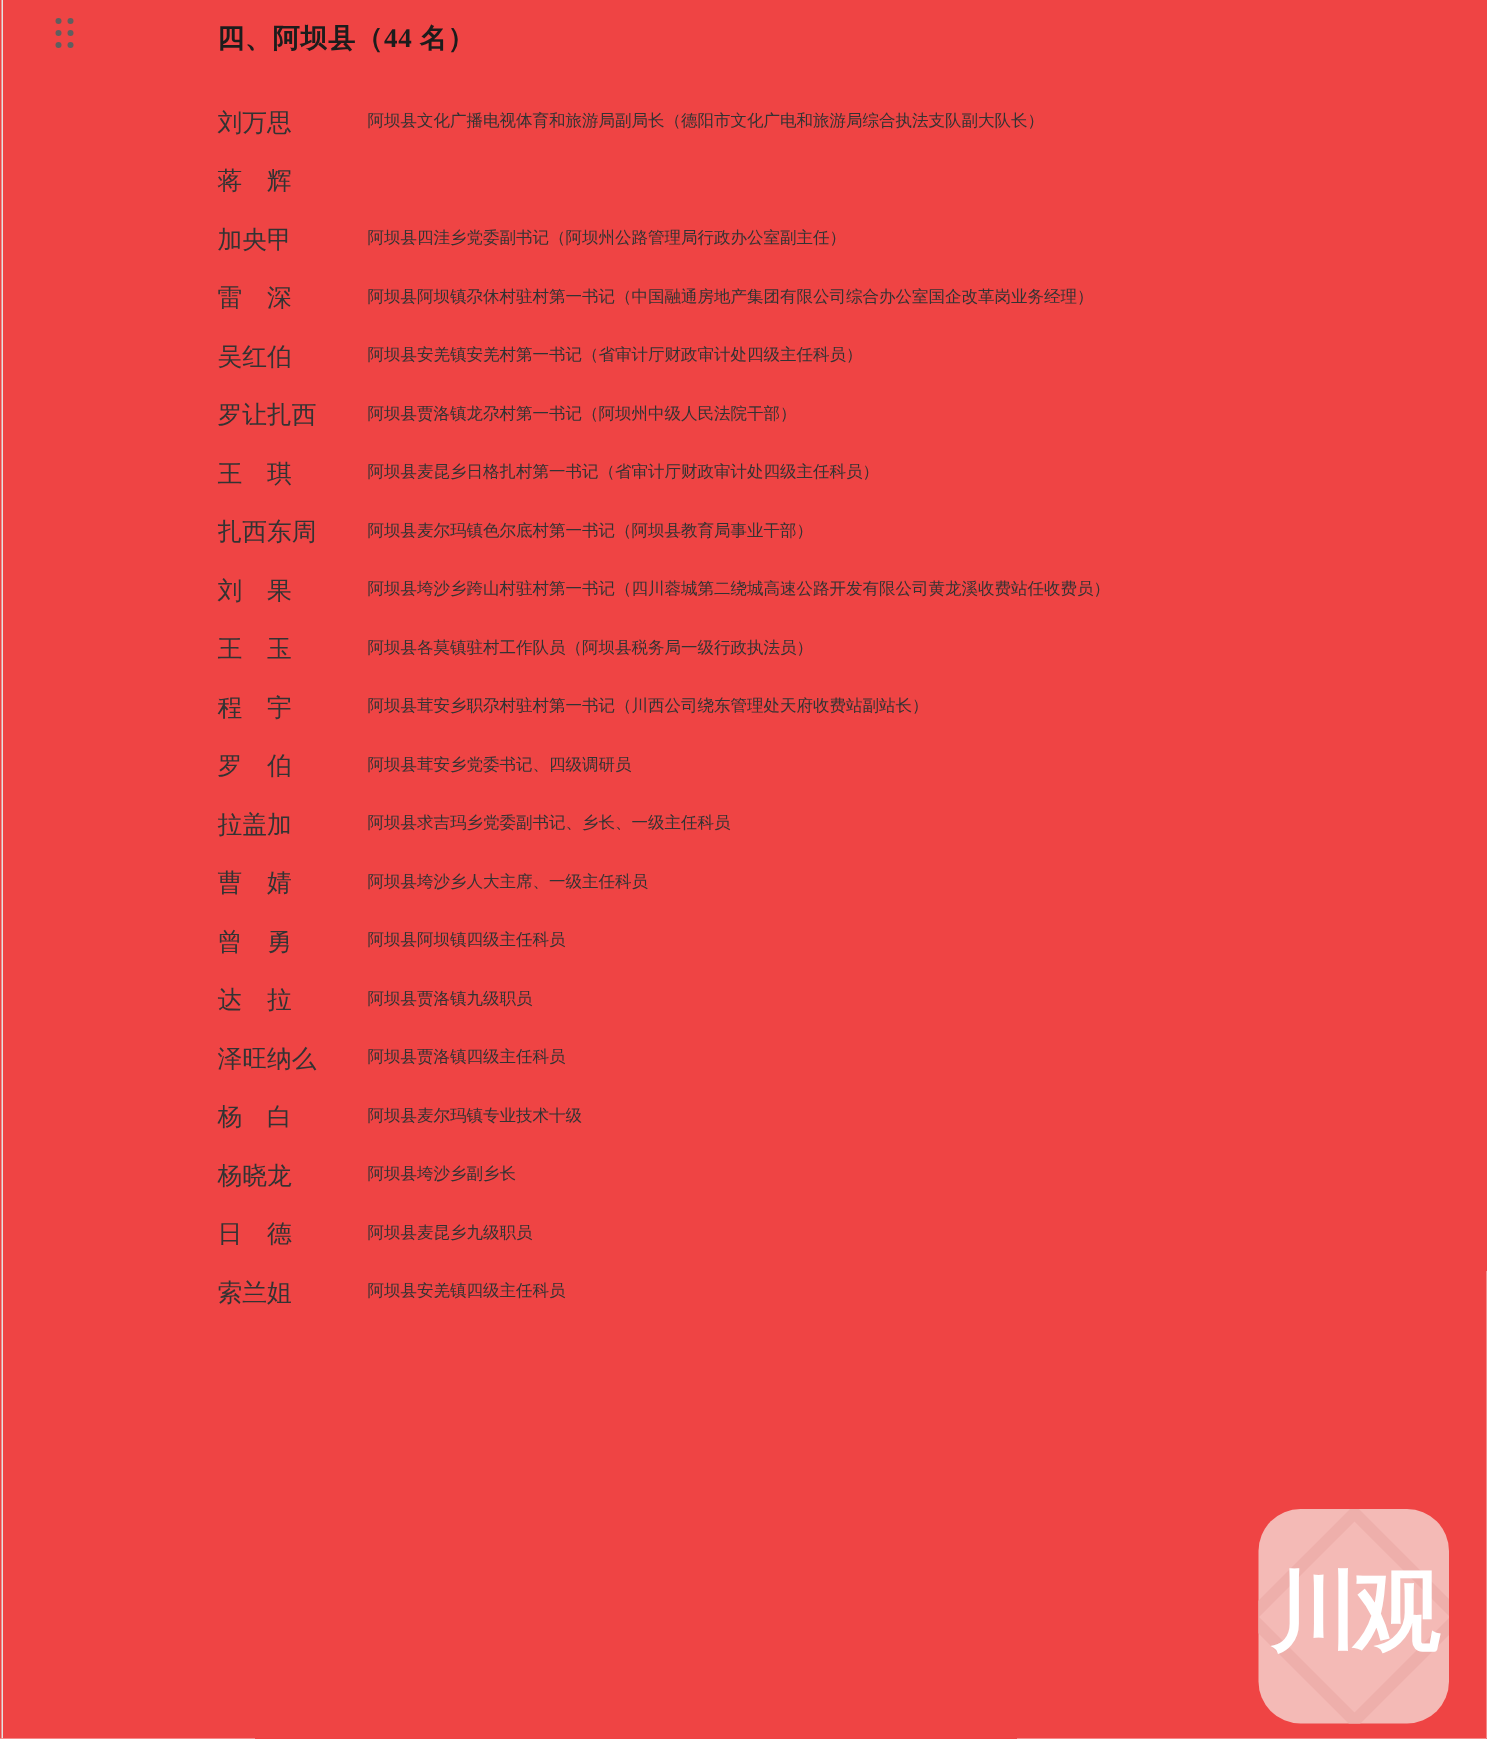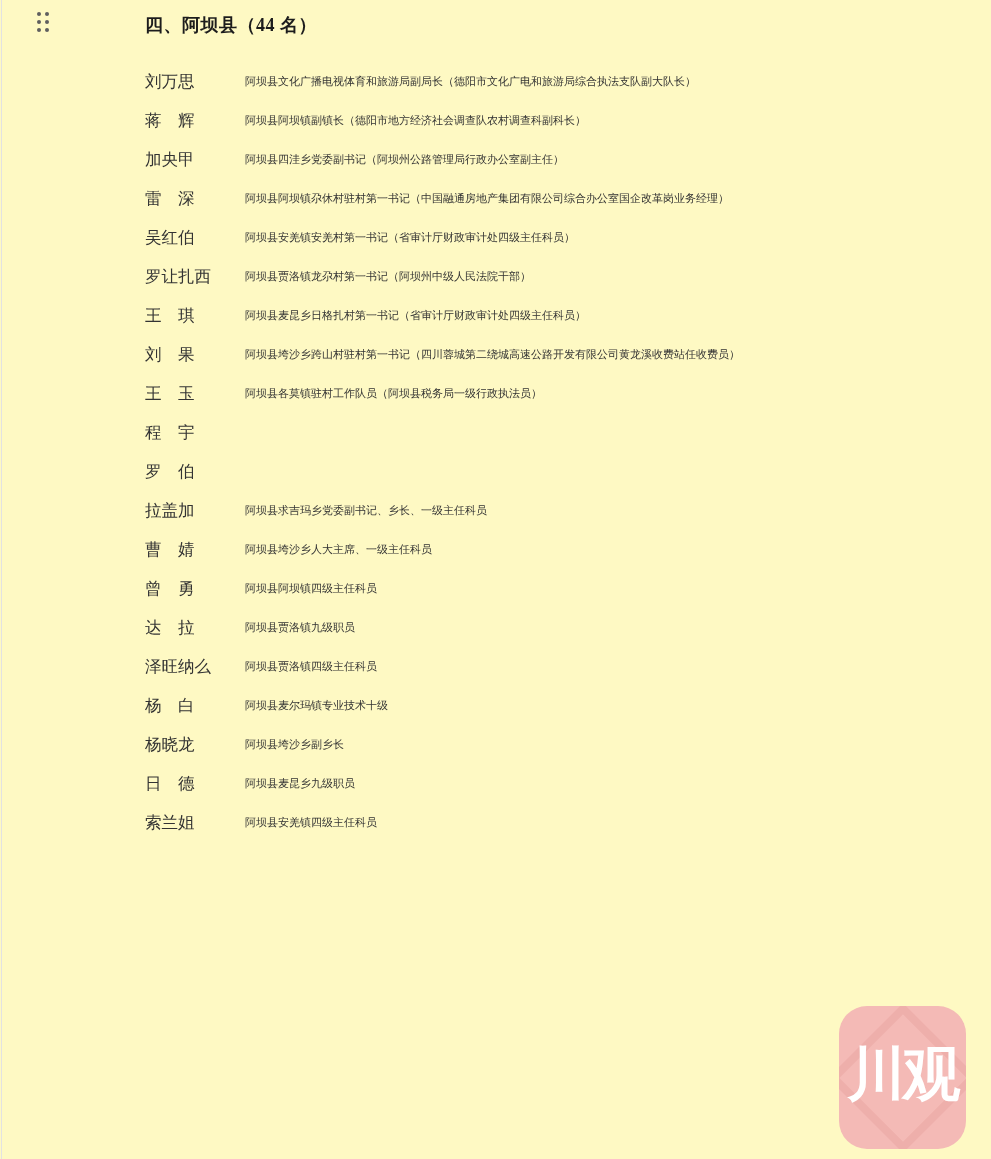--- a/index.html
+++ b/index.html
@@ -4,21 +4,21 @@
 <style>
   html, body { margin: 0; padding: 0; }
   body {
     font-family: "Liberation Serif", "DejaVu Serif", serif;
     background: #ffffff;
   }
   .page {
     position: relative;
     width: 991px;
     height: 1159px;
-    background: #fef9c3;
+    background: #ef4444;
     overflow: hidden;
   }
   .left-rule {
     position: absolute;
     left: 1px; top: 0; bottom: 0;
     width: 1px;
     background: var(--left-border, #e2e2e2);
   }
   .drag-handle {
     position: absolute;
@@ -115,21 +115,20 @@
     <h2 class="heading">四、阿坝县（44 名）</h2>
     <div class="roster">
     <div class="row">
       <span class="name">刘万思</span>
       <span class="title">阿坝县文化广播电视体育和旅游局副局长（德阳市文化广电和旅游局综合执法支队副大队长）</span>
     </div>
 
 
     <div class="row">
       <span class="name">蒋　辉</span>
-      <span class="title">阿坝县阿坝镇副镇长（德阳市地方经济社会调查队农村调查科副科长）</span>
     </div>
 
     <div class="row">
       <span class="name">加央甲</span>
       <span class="title">阿坝县四洼乡党委副书记（阿坝州公路管理局行政办公室副主任）</span>
     </div>
 
     <div class="row">
       <span class="name">雷　深</span>
       <span class="title">阿坝县阿坝镇尕休村驻村第一书记（中国融通房地产集团有限公司综合办公室国企改革岗业务经理）</span>
@@ -144,37 +143,43 @@
       <span class="name">罗让扎西</span>
       <span class="title">阿坝县贾洛镇龙尕村第一书记（阿坝州中级人民法院干部）</span>
     </div>
 
     <div class="row">
       <span class="name">王　琪</span>
       <span class="title">阿坝县麦昆乡日格扎村第一书记（省审计厅财政审计处四级主任科员）</span>
     </div>
 
 
+    <div class="row">
+      <span class="name">扎西东周</span>
+      <span class="title">阿坝县麦尔玛镇色尔底村第一书记（阿坝县教育局事业干部）</span>
+    </div>
 
     <div class="row">
       <span class="name">刘　果</span>
       <span class="title">阿坝县垮沙乡跨山村驻村第一书记（四川蓉城第二绕城高速公路开发有限公司黄龙溪收费站任收费员）</span>
     </div>
 
     <div class="row">
       <span class="name">王　玉</span>
       <span class="title">阿坝县各莫镇驻村工作队员（阿坝县税务局一级行政执法员）</span>
     </div>
 
     <div class="row">
       <span class="name">程　宇</span>
+      <span class="title">阿坝县茸安乡职尕村驻村第一书记（川西公司绕东管理处天府收费站副站长）</span>
     </div>
 
     <div class="row">
       <span class="name">罗　伯</span>
+      <span class="title">阿坝县茸安乡党委书记、四级调研员</span>
     </div>
 
     <div class="row">
       <span class="name">拉盖加</span>
       <span class="title">阿坝县求吉玛乡党委副书记、乡长、一级主任科员</span>
     </div>
 
     <div class="row">
       <span class="name">曹　婧</span>
       <span class="title">阿坝县垮沙乡人大主席、一级主任科员</span>

